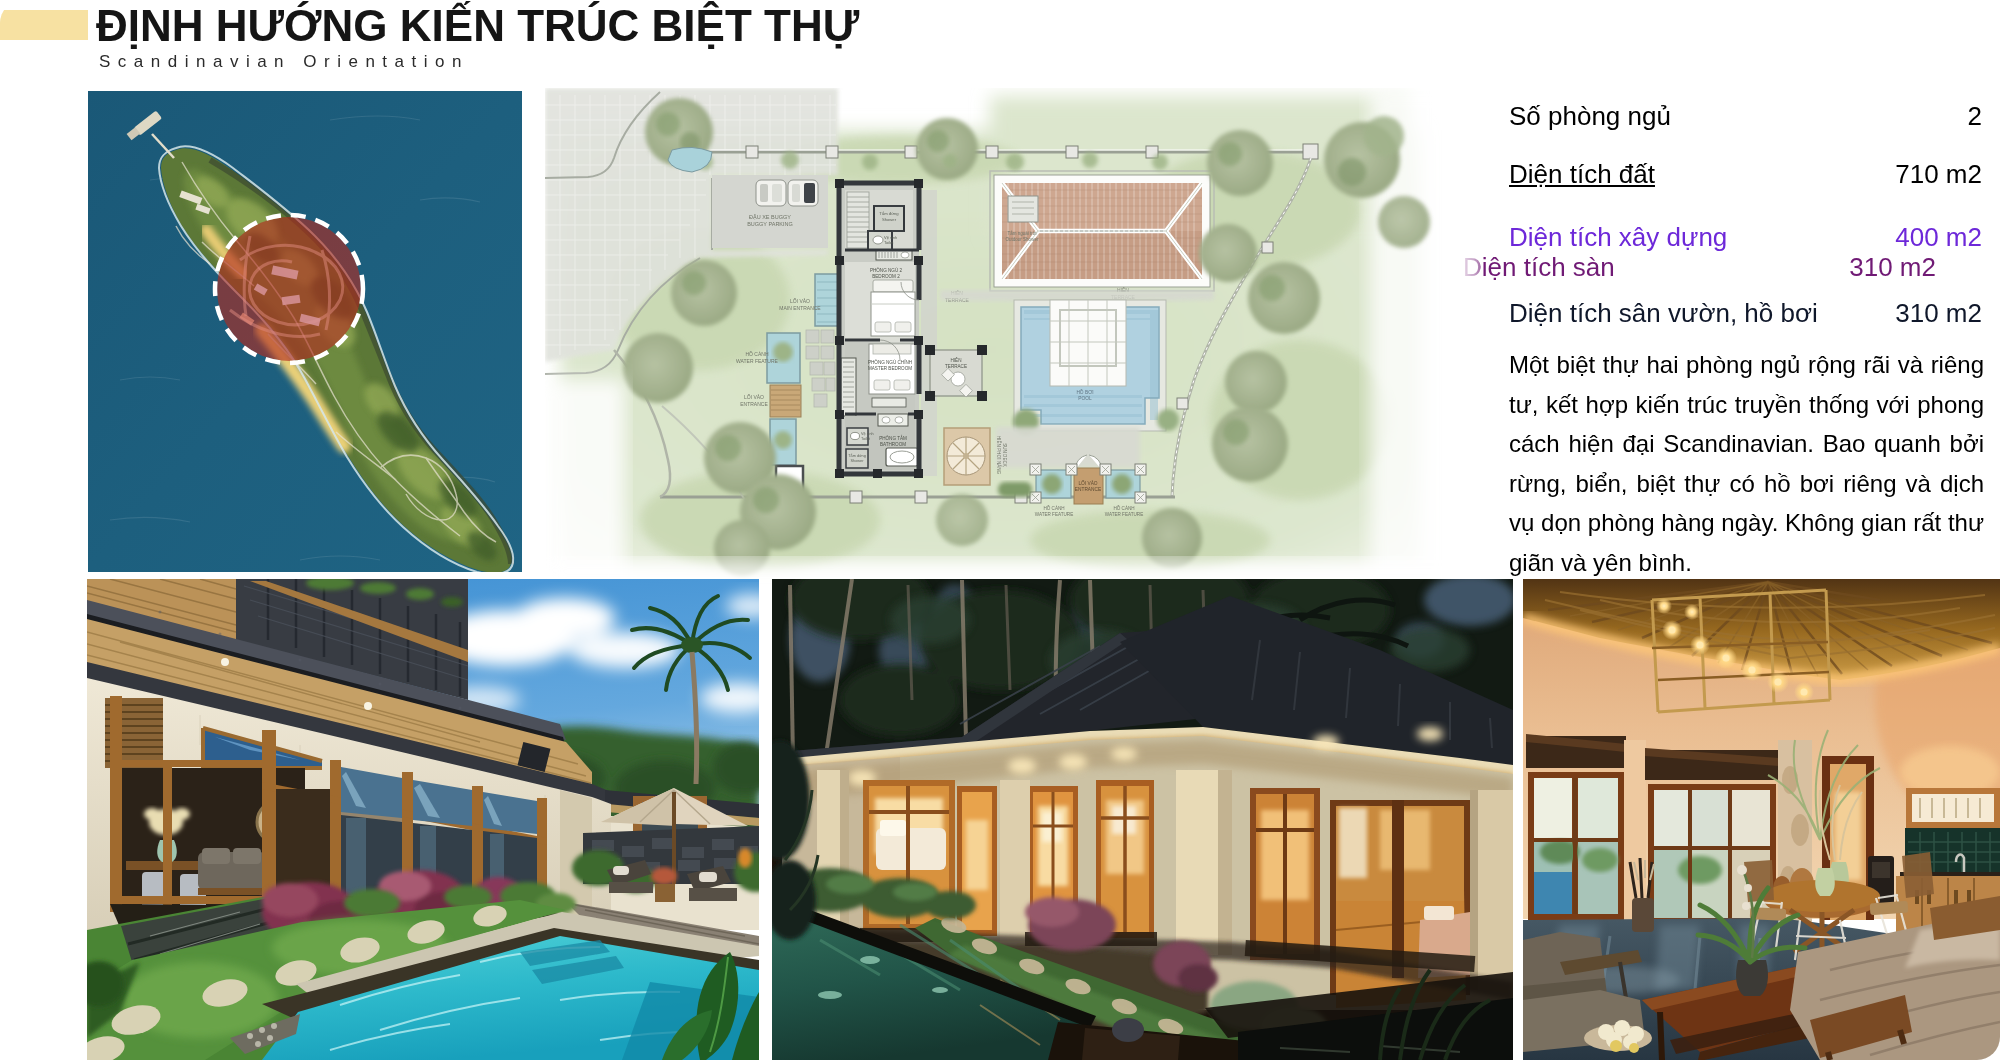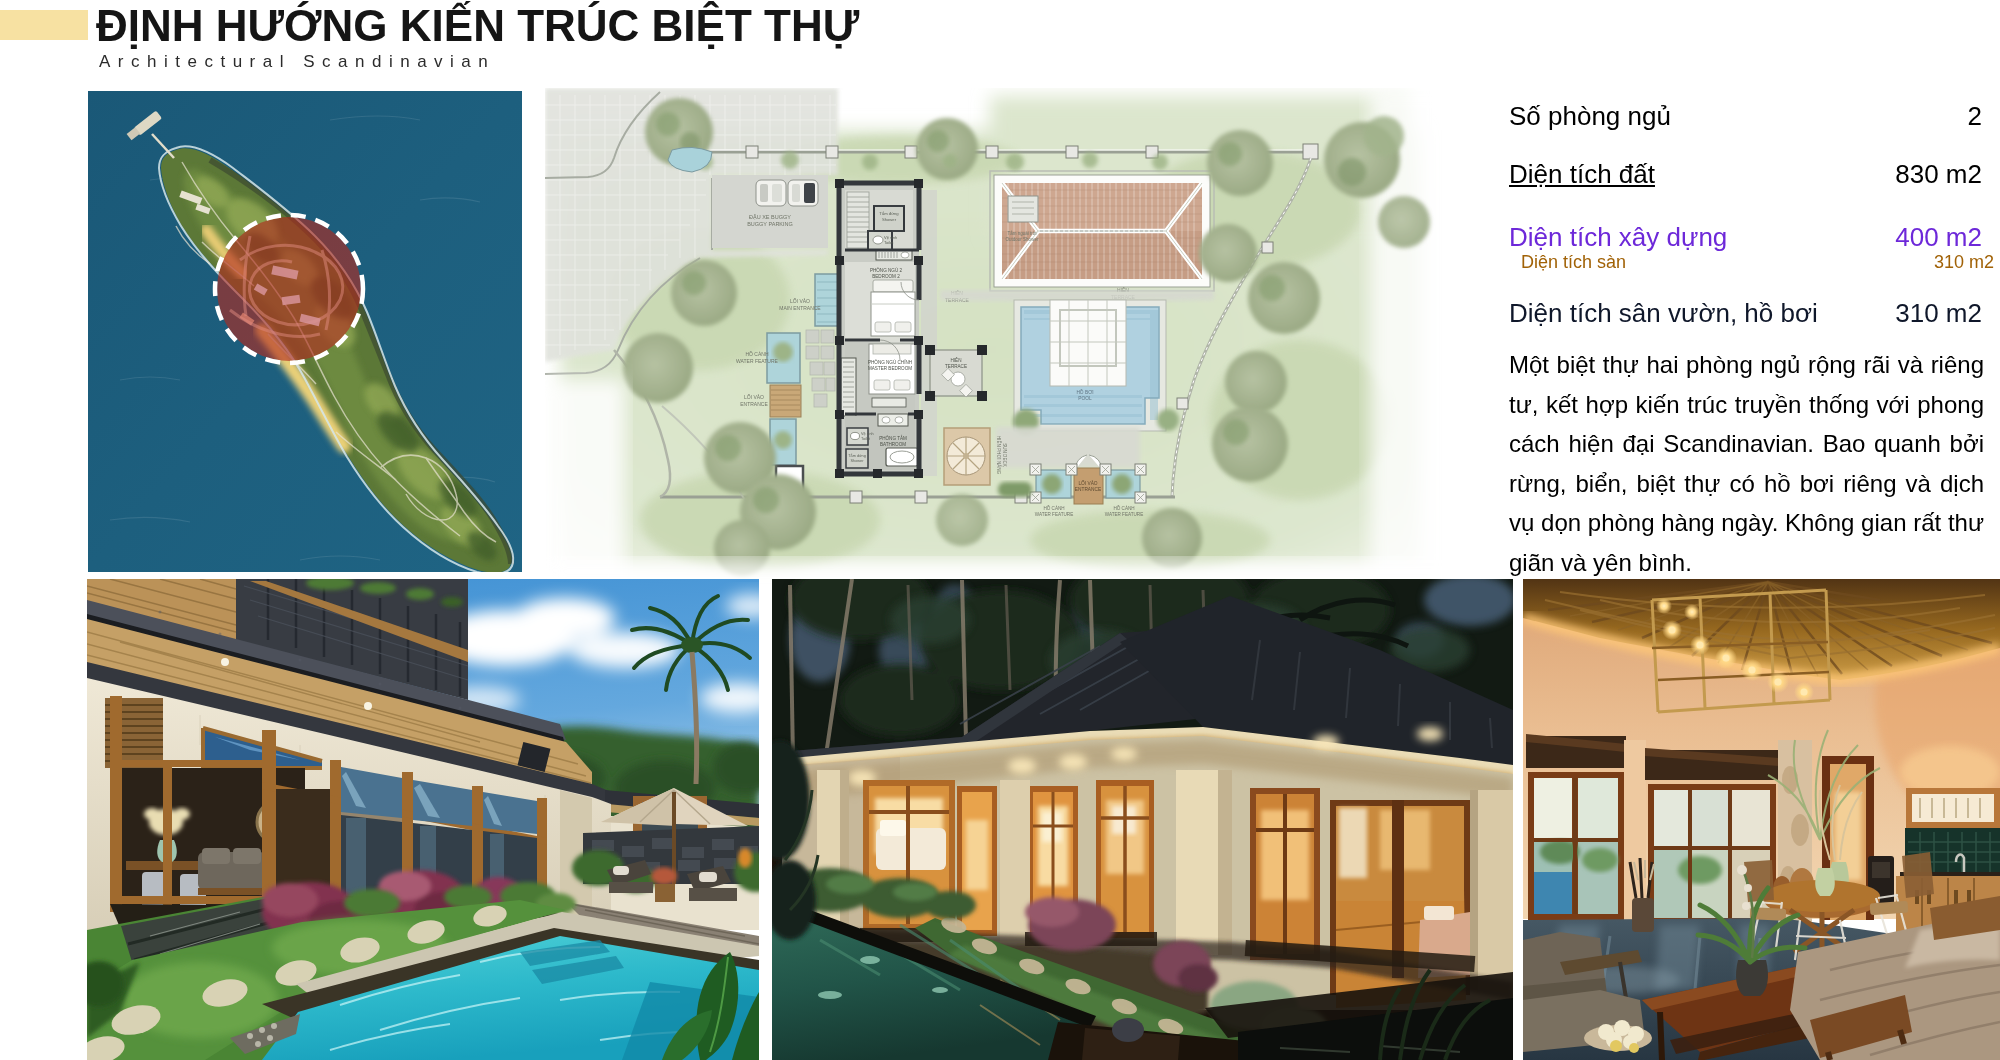--- a/index.html
+++ b/index.html
@@ -1,36 +1,36 @@
 <!DOCTYPE html>
 <html><head>
 <meta charset="utf-8">
 <style>
   html,body{margin:0;padding:0;background:#fff;}
   #page{position:relative;width:2000px;height:1060px;background:#fff;overflow:hidden;
-        font-family:"Liberation Sans",sans-serif;}
+        font-family:"Liberation Sans",sans-serif;border-radius:23px;}
   .abs{position:absolute;}
 </style>
 </head>
 <body>
 <div id="page">
 
   <div class="abs" style="left:0;top:10px;width:88px;height:30px;background:#f7e1a2;"></div>
 
   <div class="abs" style="left:96px;top:1px;font-size:44px;font-weight:bold;color:#151515;white-space:nowrap;">ĐỊNH HƯỚNG KIẾN TRÚC BIỆT THỰ</div>
 
-  <div class="abs" style="left:99px;top:52px;font-size:17px;color:#2b2b2b;letter-spacing:7.5px;white-space:nowrap;">Architectural Scandinavian</div>
+  <div class="abs" style="left:99px;top:52px;font-size:17px;color:#2b2b2b;letter-spacing:7.5px;white-space:nowrap;">Scandinavian Orientation</div>
 
   <div class="abs" style="left:1509px;top:101px;width:473px;font-size:26px;color:#000;">Số phòng ngủ<span style="float:right">2</span></div>
 
-  <div class="abs" style="left:1509px;top:159px;width:473px;font-size:26px;color:#000;text-decoration:underline;">Diện tích đất<span style="float:right">830 m2</span></div>
+  <div class="abs" style="left:1509px;top:159px;width:473px;font-size:26px;color:#000;text-decoration:underline;">Diện tích đất<span style="float:right">710 m2</span></div>
 
   <div class="abs" style="left:1509px;top:222px;width:473px;font-size:26px;color:#6d28d9;">Diện tích xây dựng<span style="float:right">400 m2</span></div>
 
-  <div class="abs" style="left:1521px;top:252px;width:473px;font-size:18px;color:#a16207;">Diện tích sàn<span style="float:right">310 m2</span></div>
+  <div class="abs" style="left:1463px;top:252px;width:473px;font-size:26px;color:#701a75;">Diện tích sàn<span style="float:right">310 m2</span></div>
 
   <div class="abs" style="left:1509px;top:298px;width:473px;font-size:26px;color:#0f172a;">Diện tích sân vườn, hồ bơi<span style="float:right">310 m2</span></div>
 
   <div class="abs" style="left:1509px;top:345px;width:475px;font-size:24px;line-height:39.5px;color:#000;text-align:justify;">Một biệt thự hai phòng ngủ rộng rãi và riêng tư, kết hợp kiến trúc truyền thống với phong cách hiện đại Scandinavian. Bao quanh bởi rừng, biển, biệt thự có hồ bơi riêng và dịch vụ dọn phòng hàng ngày. Không gian rất thư giãn và yên bình.</div>
 
   <svg class="abs" style="left:88px;top:91px;" width="434" height="481" viewBox="88 91 434 481" preserveAspectRatio="none">
     <defs>
       <linearGradient id="seaG" x1="0" y1="0" x2="1" y2="1">
         <stop offset="0" stop-color="#1a5877"></stop>
         <stop offset="0.5" stop-color="#1d5f7e"></stop>

